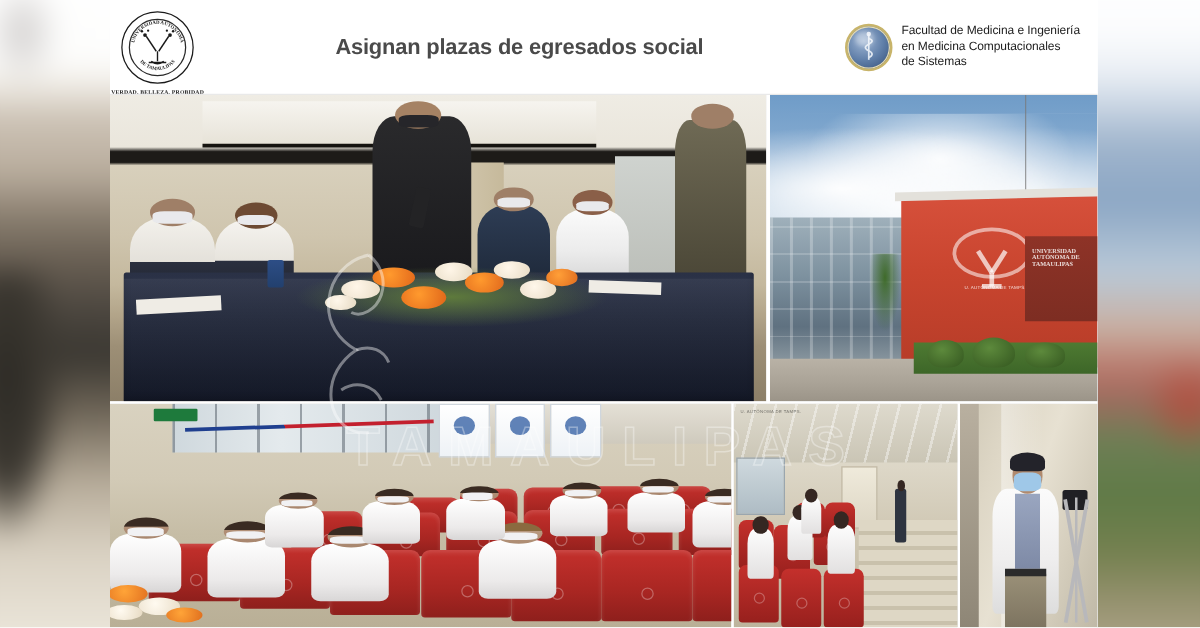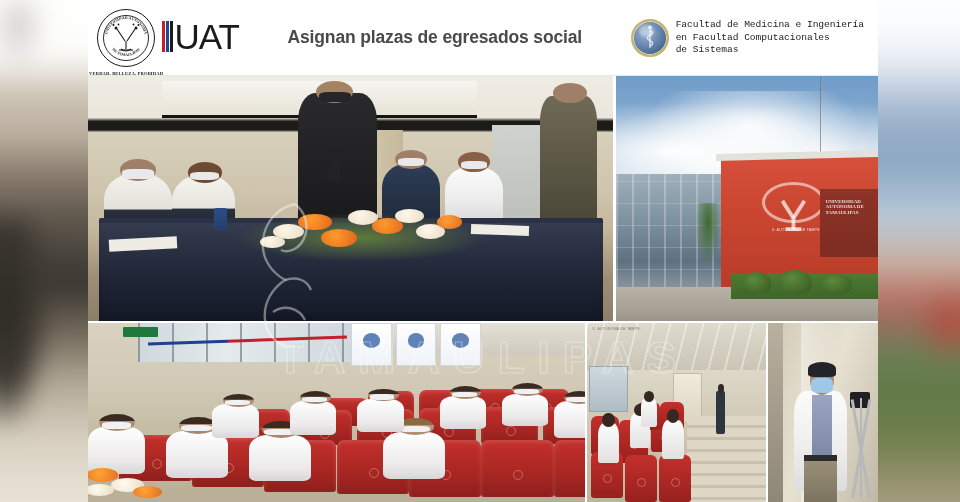--- a/index.html
+++ b/index.html
@@ -75,21 +75,21 @@
   .headline div { font-size:17.5px; font-weight:bold; color:#4a4a4a; line-height:1.26;
                   letter-spacing:-.15px; }
 
   .brand-right { display:flex; align-items:center; gap:7px; padding-right:14px; }
   .fac-emblem { position:relative; width:38px; height:38px; border-radius:50%;
                 background:radial-gradient(circle at 38% 34%, #9fb6d4 0%, #5f7ea8 52%, #2f4a73 100%);
                 border:2px solid #c8b46a; box-shadow:0 0 0 1px #e6dcb6 inset; }
   .fac-emblem .snake { position:absolute; inset:0; }
   .fac-emblem .hl { position:absolute; left:18%; top:12%; width:44%; height:34%;
                     border-radius:50%; background:rgba(255,255,255,.34); filter:blur(1.5px); }
-  .fac-text { font-size:9.6px; color:#1c1c1c; line-height:1.33; letter-spacing:-.05px;font-family:Liberation Mono, monospace; }
+  .fac-text { font-size:9.6px; color:#1c1c1c; line-height:1.33; letter-spacing:-.05px; }
 
   .header-rule { position:absolute; left:0; right:0; bottom:0; height:1px; background:#e9e9e9; }
 
   
   .collage { position:relative; width:790px; height:426px; background:#ffffff; }
   .photo { position:absolute; overflow:hidden; background:#ddd; }
   .photo .inner { position:absolute; inset:0; }
 
   
   #p1 { left:0; top:0; width:525px; height:245px; }
@@ -324,48 +324,40 @@
                 <circle cx="39" cy="19" r="1.5"></circle>
               <circle cx="16.5" cy="16" r="1"></circle>
                 <circle cx="41.5" cy="16" r="1"></circle>
               <circle cx="21.5" cy="15.5" r=".9"></circle>
                 <circle cx="36.5" cy="15.5" r=".9"></circle>
             </g>
           </svg>
           <div class="seal-motto">VERDAD, BELLEZA, PROBIDAD</div>
         </div>
 
-        <div class="uat-word">
-          <div class="uat-bars">
-            <i style="background:#c8201f"></i>
-              <i style="background:#1b4a9c"></i>
-              <i style="background:#1b1b1b"></i>
-          </div>
-          <div class="uat-text">UAT</div>
-        </div>
       </div>
 
       <div class="headline">
         <div>Asignan plazas de egresados social</div>
       </div>
 
       <div class="brand-right">
         <div class="fac-emblem">
           <svg class="snake" viewBox="0 0 38 38">
             <g stroke="#eef3f9" stroke-width="1.5" fill="none" opacity=".9">
               <path d="M19,7 L19,30"></path>
               <path d="M19,11 q6,2 0,5 q-6,3 0,6 q6,3 0,6"></path>
             </g>
             <circle cx="19" cy="7" r="2" fill="#eef3f9" opacity=".9"></circle>
           </svg>
           <div class="hl"></div>
         </div>
         <div class="fac-text">
           <div>Facultad de Medicina e Ingeniería</div>
-          <div>en Facultad Computacionales</div>
+          <div>en Medicina Computacionales</div>
           <div>de Sistemas</div>
         </div>
       </div>
 
       <div class="header-rule"></div>
     </div>
 
     <div class="collage">
 
       <div class="photo" id="p1">

